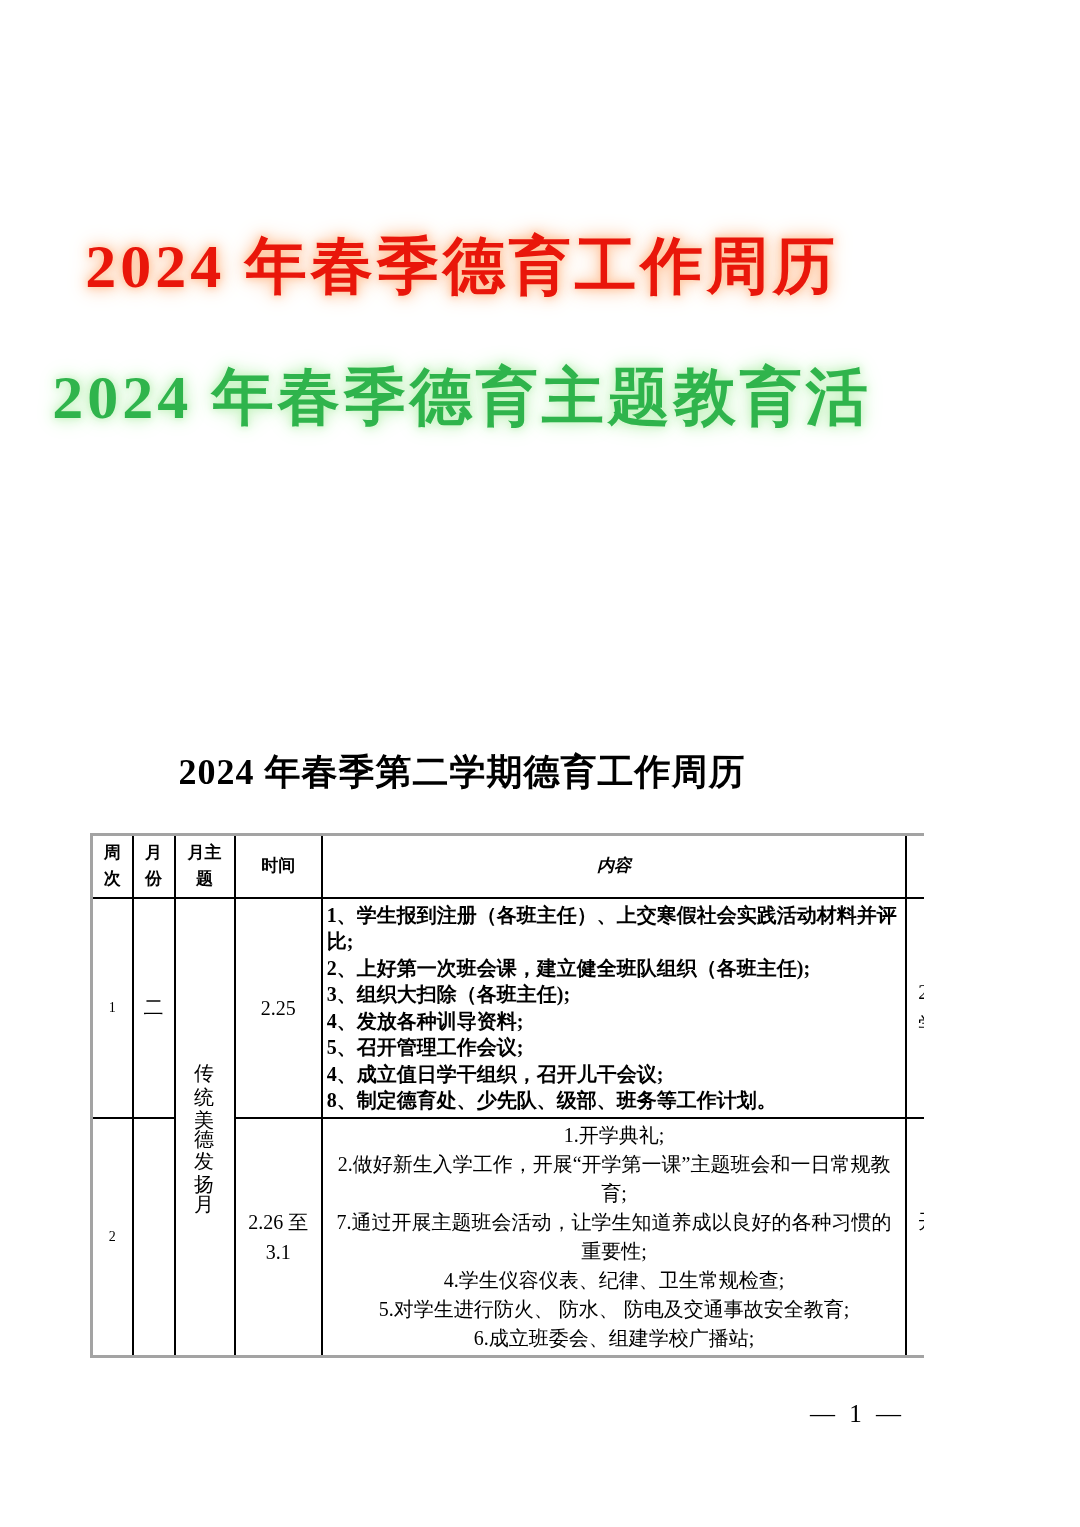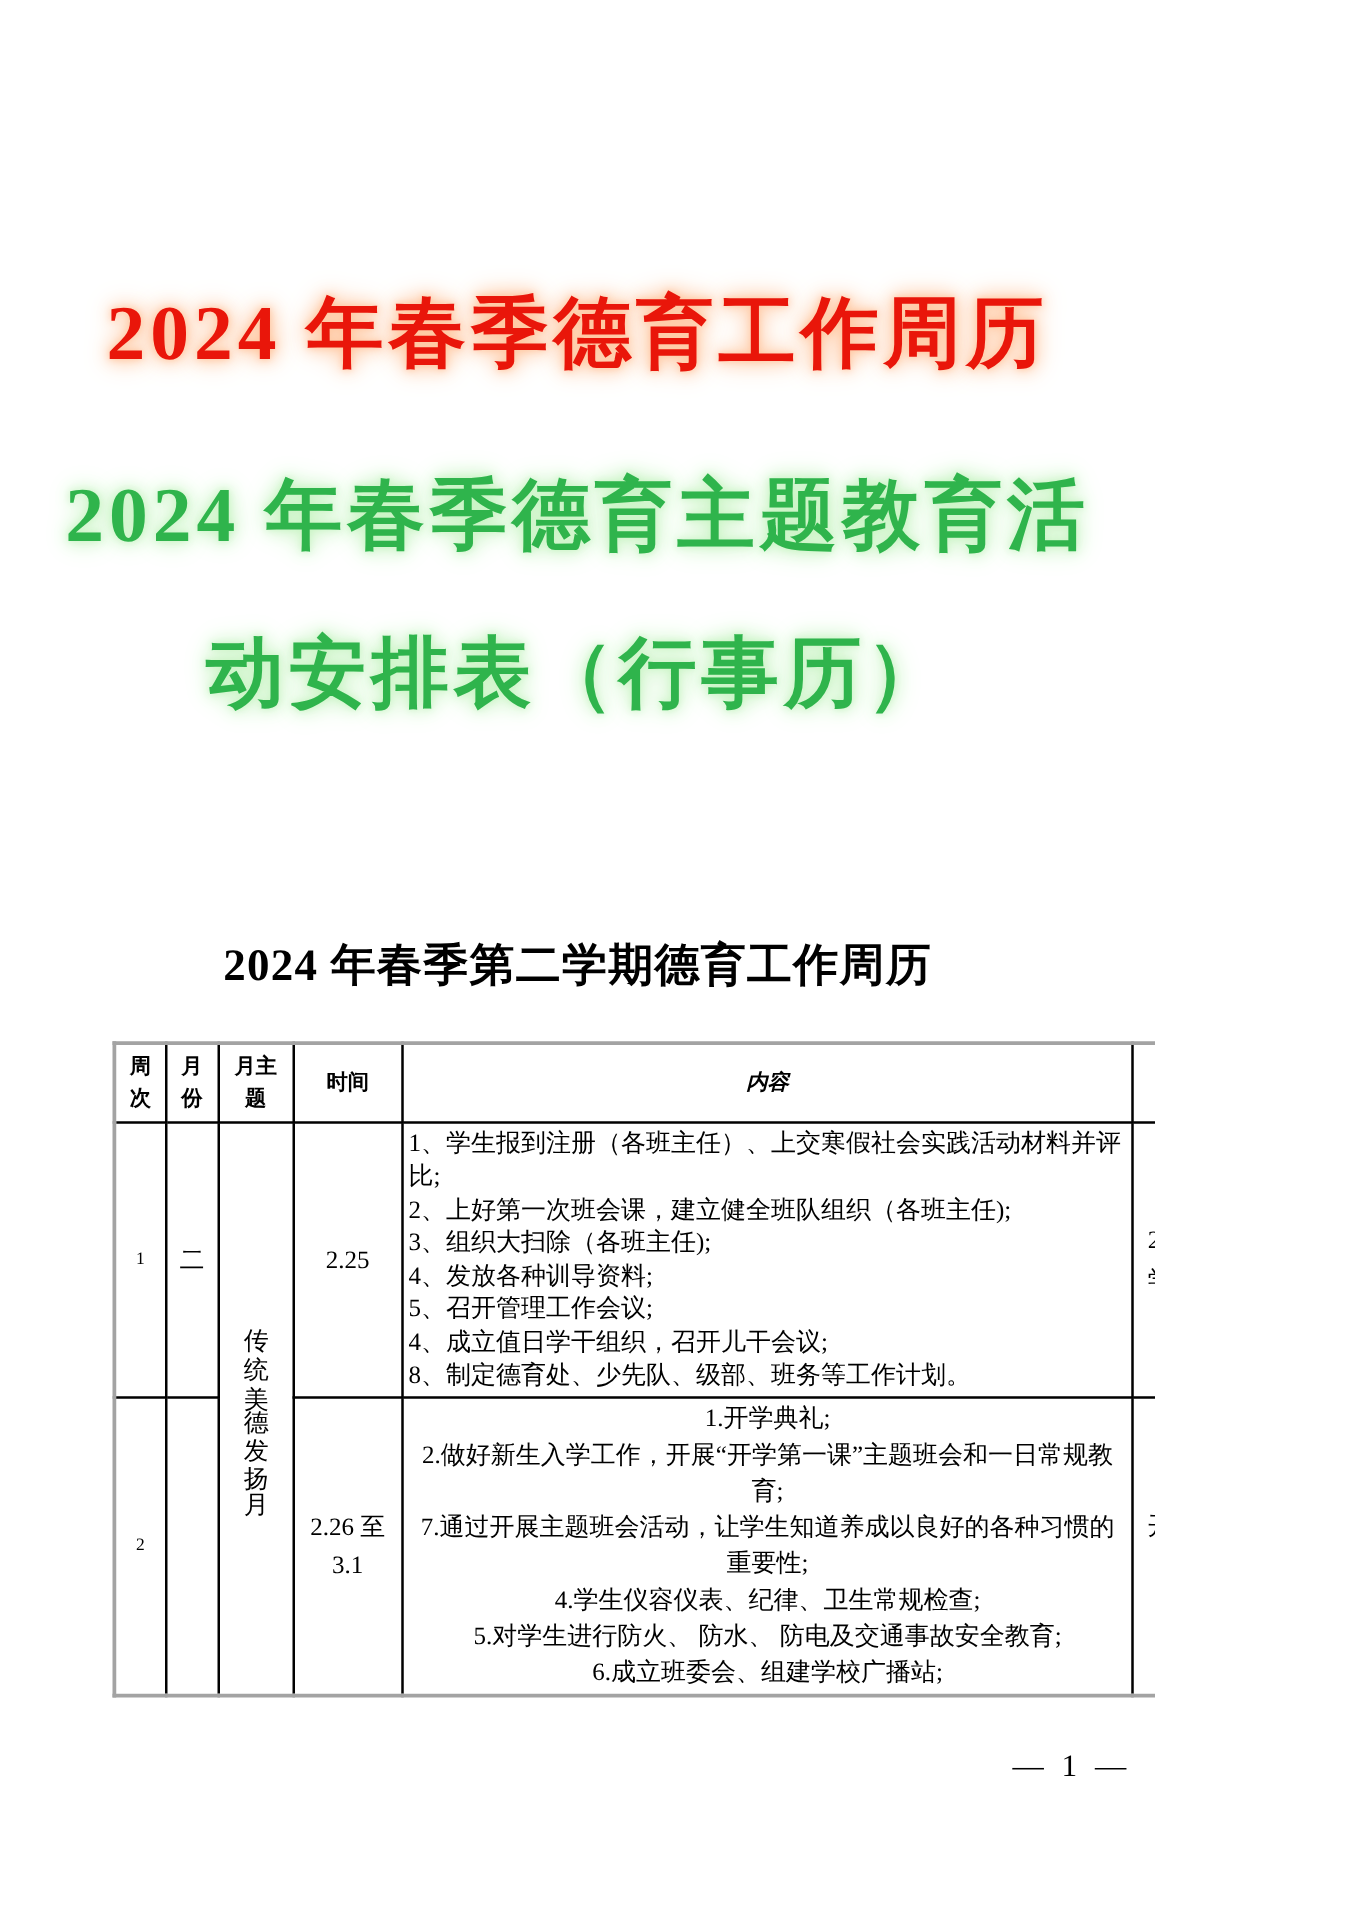--- a/index.html
+++ b/index.html
@@ -31,21 +31,21 @@
   }
   .title-red {
     top: 224px;
     color: var(--title-red, #e9160a);
     text-shadow:
       0 0 6px var(--title-red-glow, #ffc7a0),
       0 0 14px var(--title-red-glow, #ffc7a0),
       0 0 22px var(--title-red-glow, #ffc7a0);
   }
   .title-green-1 {
-    top: 370px;
+    top: 355px;
     color: var(--title-green, #2fb44c);
     text-shadow:
       0 0 6px var(--title-green-glow, #c9f4c4),
       0 0 14px var(--title-green-glow, #c9f4c4),
       0 0 22px var(--title-green-glow, #c9f4c4);
     font-family: Liberation Serif, serif;
   }
   .title-green-2 {
     top: 496px;
     color: var(--title-green, #2fb44c);
@@ -128,21 +128,21 @@
     font-size: 20px;
     line-height: 1.5;
     padding: 2px 8px;
   }
   td.content-cell {
     text-align: left;
     font-size: 20px;
     padding: 3px 10px 3px 12px;
     vertical-align: middle;
   }
-  tr.row-1 td.content-cell .content-item { line-height: 26.5px; }
+  tr.row-1 td.content-cell .content-item { line-height: 26.5px; font-weight: bold; }
   tr.row-2 td.content-cell .content-item { line-height: 29px; text-align: center; }
   td.remark-cell {
     text-align: center;
     font-size: 20px;
     line-height: 1.6;
     padding: 2px 5px;
   }
 
   .page-number {
     position: absolute;
@@ -155,21 +155,20 @@
 </style>
 </head>
 <body>
 
 <div class="page">
 
   <div class="art-title title-red">2024 年春季德育工作周历</div>
 
   <div class="art-title title-green-1">2024 年春季德育主题教育活</div>
 
-  <div class="art-title title-green-2">动安排表（行事历）</div>
 
   <h2 class="table-heading">2024 年春季第二学期德育工作周历</h2>
 
   <table class="schedule">
     <colgroup>
       <col style="width:41px">
       <col style="width:42px">
       <col style="width:60px">
       <col style="width:87px">
       <col style="width:584px">

